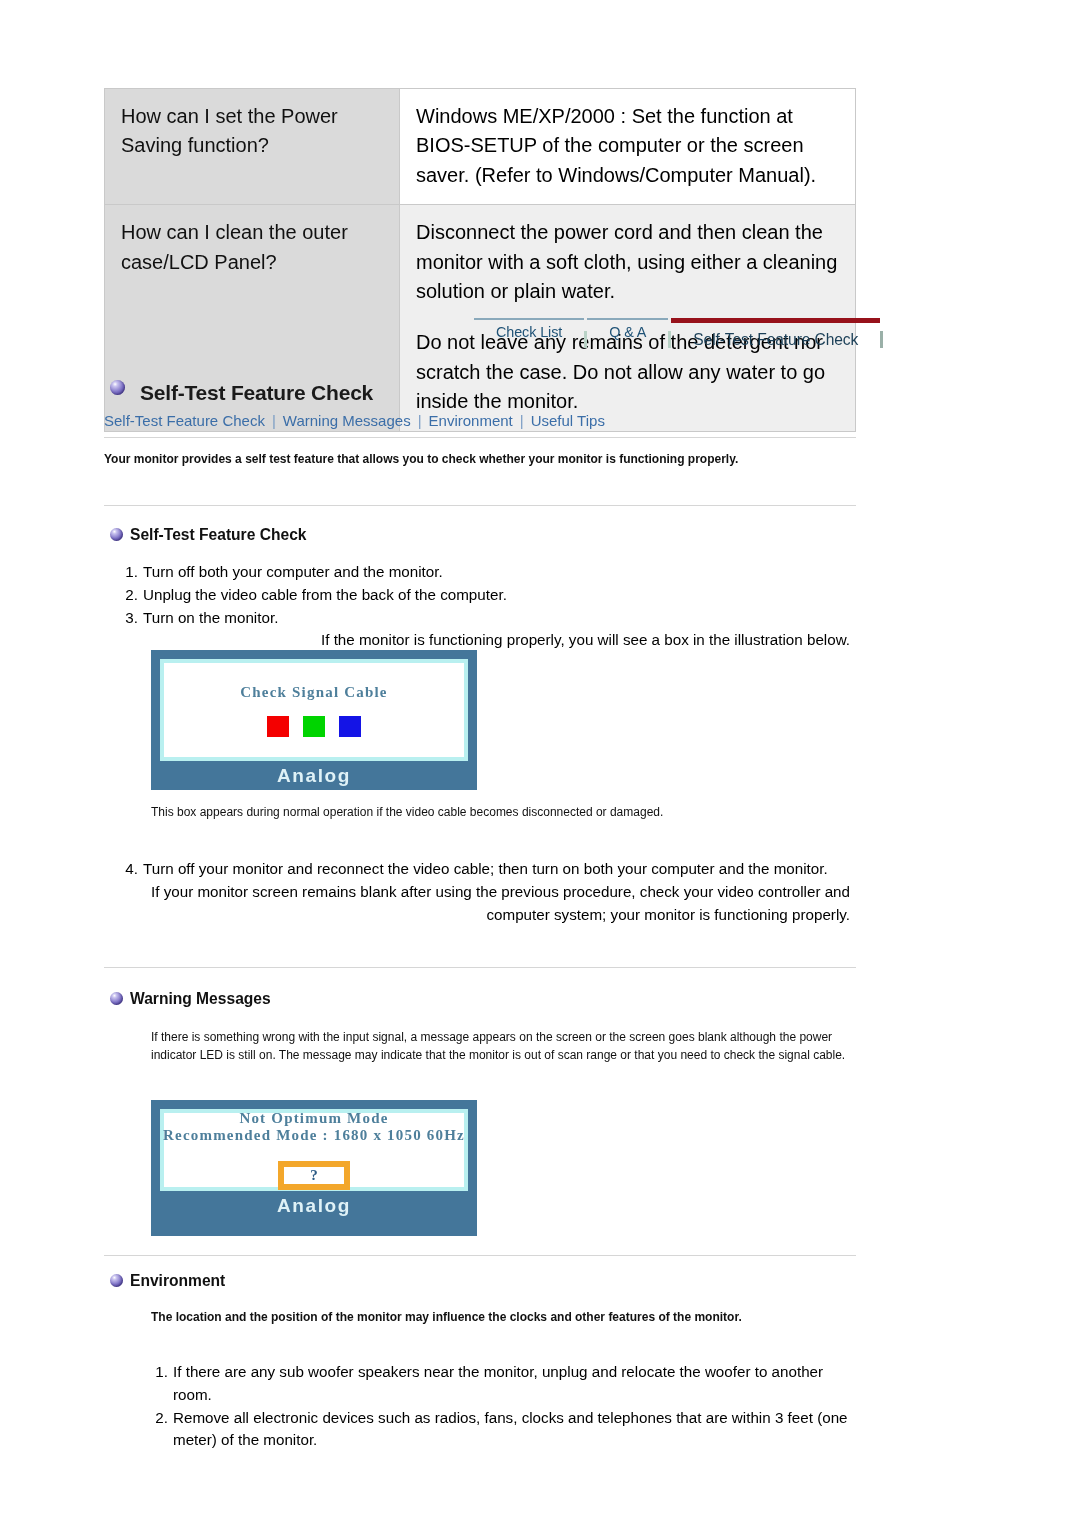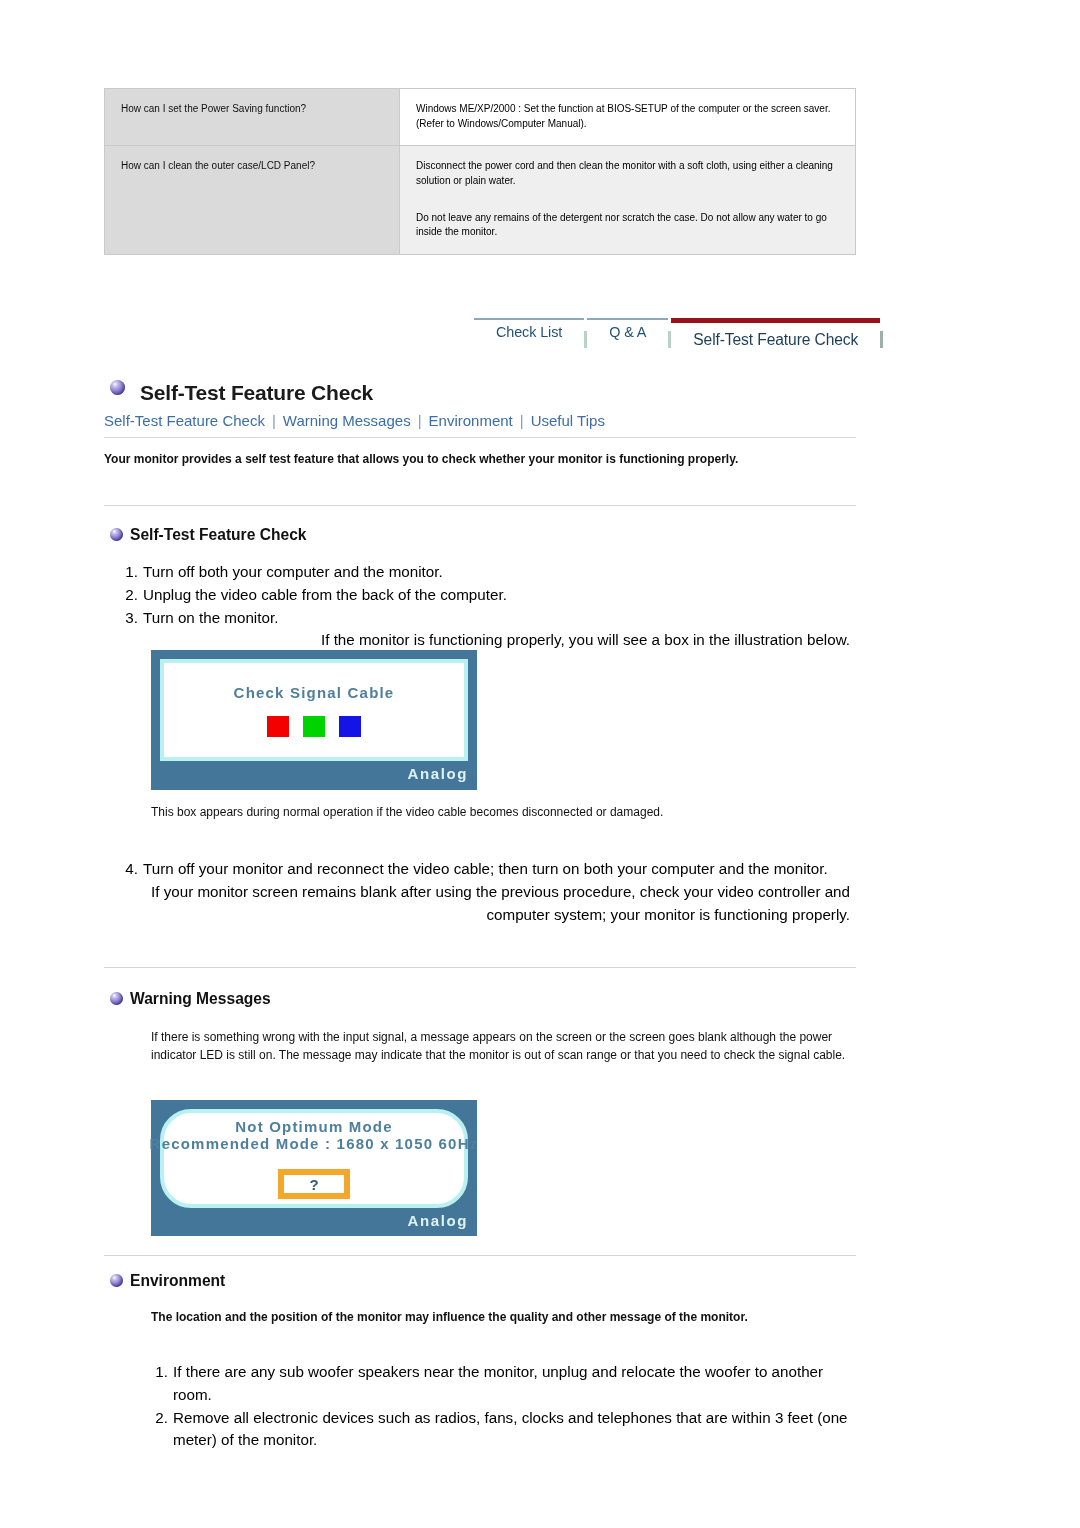--- a/index.html
+++ b/index.html
@@ -27,21 +27,21 @@
     left: 104px;
     top: 88px;
     width: 752px;
     border-collapse: collapse;
     border: 1px solid #b9b9b9;
     table-layout: fixed;
   }
   .faq-table td {
     vertical-align: top;
     padding: 13px 14px 14px 16px;
-    font-size: 10px;
+    font-size: 20px;
     line-height: 1.47;
     border: 1px solid #c9c9c9;
   }
   .faq-q {
     width: 264px;
     background: #dadada;
     color: #111;
   }
   .faq-a {
     background: #ffffff;
@@ -212,34 +212,35 @@
   }
   .osd-screen {
     background: #ffffff;
     border: 4px solid #b9f0f0;
     box-sizing: border-box;
     display: flex;
     flex-direction: column;
     align-items: center;
     justify-content: center;
     text-align: center;
+    font-family: Liberation Serif, serif;
   }
   .osd-line {
     color: #4e7f9b;
     font-weight: bold;
     letter-spacing: 1.2px;
     font-size: 15px;
     white-space: nowrap;
   }
   .osd-footer {
     color: #dff2f7;
     font-weight: bold;
     letter-spacing: 1.6px;
-    font-size: 15px;
-    text-align: right;
+    font-size: 19px;
+    text-align: center;
     padding: 4px 0 7px 0;
   }
   .rgb-row {
     display: flex;
     gap: 14px;
     margin-top: 15px;
   }
   .rgb-sq {
     width: 22px;
     height: 21px;
@@ -348,35 +349,35 @@
 
   <div class="rule" style="top:967px;"></div>
 
   <div class="section-head" style="left:110px; top:990px;">
     <span class="bullet-sphere"></span><span>Warning Messages</span>
   </div>
 
   <div class="body-text" style="left:151px; top:1028px; width:700px;">If there is something wrong with the input signal, a message appears on the screen or the screen goes blank although the power indicator LED is still on. The message may indicate that the monitor is out of scan range or that you need to check the signal cable.</div>
 
   <div class="osd" style="left:151px; top:1100px; width:326px; height:136px;">
-    <div class="osd-screen" style="height:99px;border-radius:31px;">
+    <div class="osd-screen" style="height:82px;">
       <div class="osd-line">Not Optimum Mode</div>
       <div class="osd-line">Recommended Mode : 1680 x 1050   60Hz</div>
       <div class="q-box">?</div>
     </div>
     <div class="osd-footer">Analog</div>
   </div>
 
   <div class="rule" style="top:1255px;"></div>
 
   <div class="section-head" style="left:110px; top:1272px;">
     <span class="bullet-sphere"></span><span>Environment</span>
   </div>
 
-  <div class="body-text body-bold" style="left:151px; top:1308px; width:660px;">The location and the position of the monitor may influence the quality and other message of the monitor.</div>
+  <div class="body-text body-bold" style="left:151px; top:1308px; width:660px;">The location and the position of the monitor may influence the clocks and other features of the monitor.</div>
 
   <ol class="steps" style="position:absolute; left:140px; top:1361px; width:710px;">
     <li>
       <span class="num">1.</span><span>If there are any sub woofer speakers near the monitor, unplug and relocate the woofer to another room.</span>
     </li>
     <li>
       <span class="num">2.</span><span>Remove all electronic devices such as radios, fans, clocks and telephones that are within 3 feet (one meter) of the monitor.</span>
     </li>
   </ol>
 

